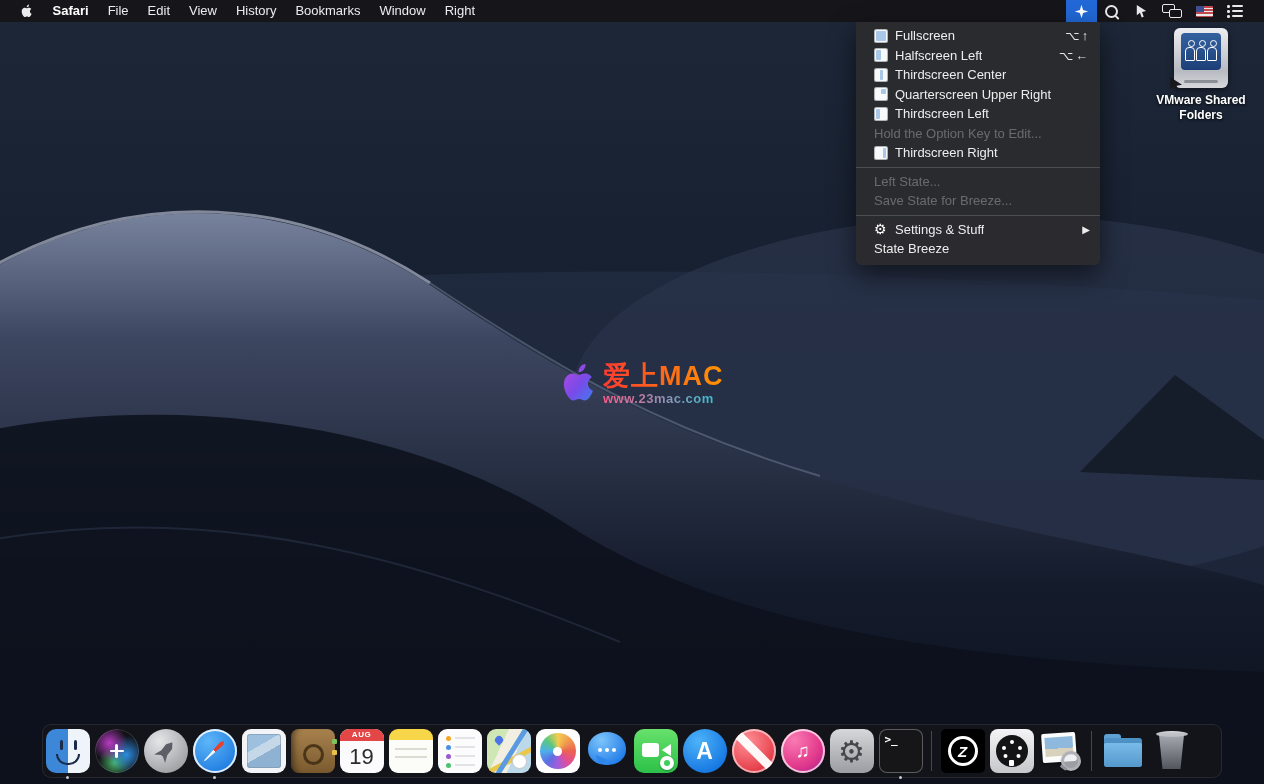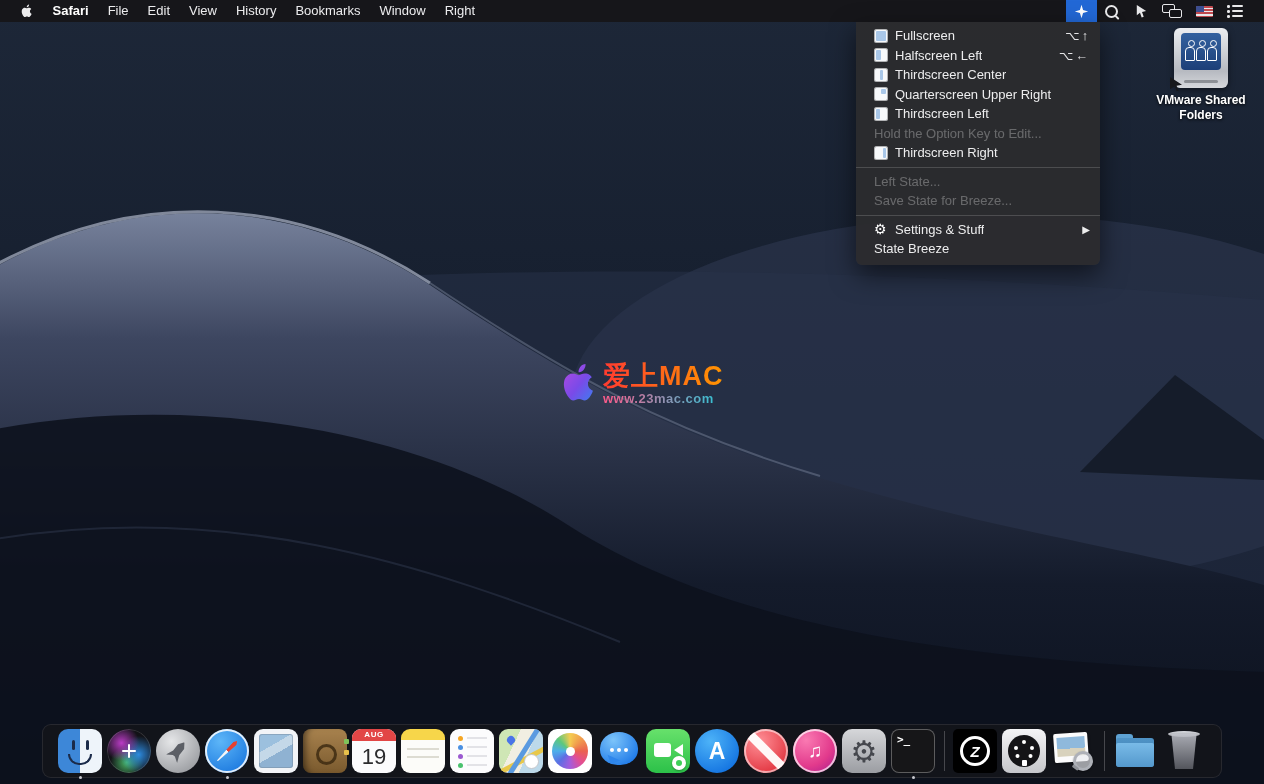--- a/index.html
+++ b/index.html
@@ -79,21 +79,21 @@
 
   
   .watermark{position:absolute;left:556px;top:360px;z-index:2;display:flex;align-items:center;gap:9px;}
   .wm-title{font-size:27px;font-weight:700;letter-spacing:1px;
     background:linear-gradient(90deg,#ff3b30,#ff9500);-webkit-background-clip:text;background-clip:text;color:transparent;line-height:30px;}
   .wm-sub{font-size:13px;font-weight:700;letter-spacing:.5px;
     background:linear-gradient(90deg,#ff5a8a,#28c8d8);-webkit-background-clip:text;background-clip:text;color:transparent;line-height:15px;}
 
   
   .dock{position:absolute;left:42px;right:42px;bottom:6px;height:52px;z-index:10;
-    display:flex;align-items:center;justify-content:center;
+    display:flex;align-items:center;justify-content:flex-start;
     background:rgba(22,22,26,.7);border:1px solid rgba(255,255,255,.09);border-radius:9px;}
   .dock-sep{width:1px;height:40px;background:rgba(255,255,255,.22);margin:0 6px;flex:0 0 auto;}
   .di{position:relative;width:44px;height:44px;margin:0 2.5px;flex:0 0 auto;}
   .di.running::after{content:"";position:absolute;bottom:-6px;left:50%;width:3px;height:3px;
     margin-left:-1.5px;border-radius:50%;background:#d2d2d8;opacity:.95;}
 
   .i-finder{border-radius:10px;background:linear-gradient(90deg,#3d87d8 0 49%,#eef4fa 49%);}
   .i-finder b{position:absolute;background:#1b2b4a;}
   .i-finder .e{top:11px;width:3px;height:10px;border-radius:2px;}
   .i-finder .e1{left:14px;} .i-finder .e2{left:28px;}

